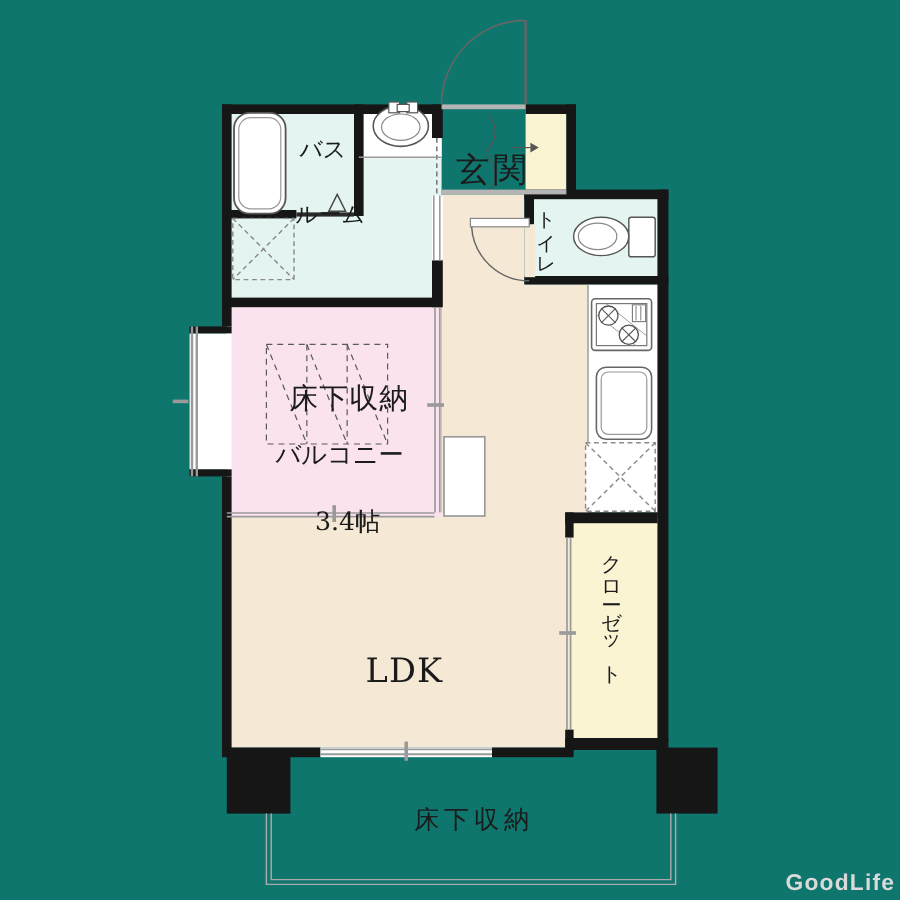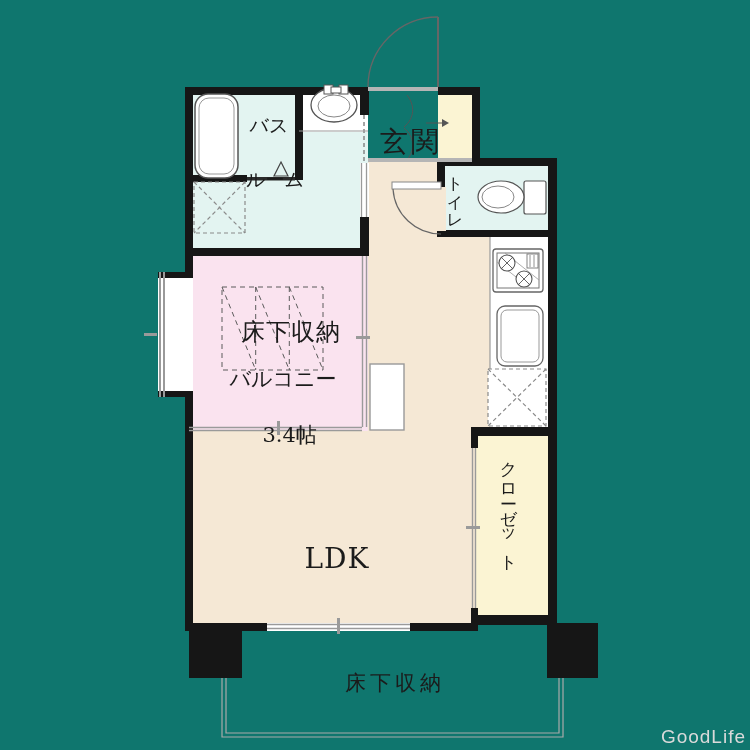--- a/index.html
+++ b/index.html
@@ -13,21 +13,21 @@
   .genkan-label{left:380px;top:104px;font-size:28px;letter-spacing:3px;margin-top:19px;}
   .toilet-label{left:444px;top:165px;height:72px;font-size:16px;letter-spacing:1px;}
   .storage-label{left:241px;top:316px;width:98px;font-size:24px;letter-spacing:1px;}
   .flooring-label{left:196px;top:365px;width:174px;font-size:21px;line-height:28px;}
   .ldk-label{left:267px;top:504px;width:140px;}
   .ldk-name{font-size:28px;line-height:33px;letter-spacing:1px;}
   .ldk-size{font-size:23px;line-height:27px;}
   .closet-label{left:498px;top:450px;height:152px;font-size:17px;letter-spacing:3px;}
   .balcony-label{left:282px;top:669px;width:226px;font-size:21px;letter-spacing:4px;}
   .watermark{right:4px;bottom:2px;font-size:19px;color:#dadada;
-             font-family:"Liberation Sans","DejaVu Sans",sans-serif;letter-spacing:1px;}
+             font-family:"Liberation Sans","DejaVu Sans",sans-serif;letter-spacing:1px;font-weight:bold;}
 </style>
 </head>
 <body>
 
 <div class="plan">
 <svg width="750" height="750" viewBox="0 0 750 750">
 
   <g>
     <rect x="368" y="162" width="69" height="77" fill="#f5e8d5"></rect>
     <rect x="368" y="237" width="122" height="194" fill="#f5e8d5"></rect>

